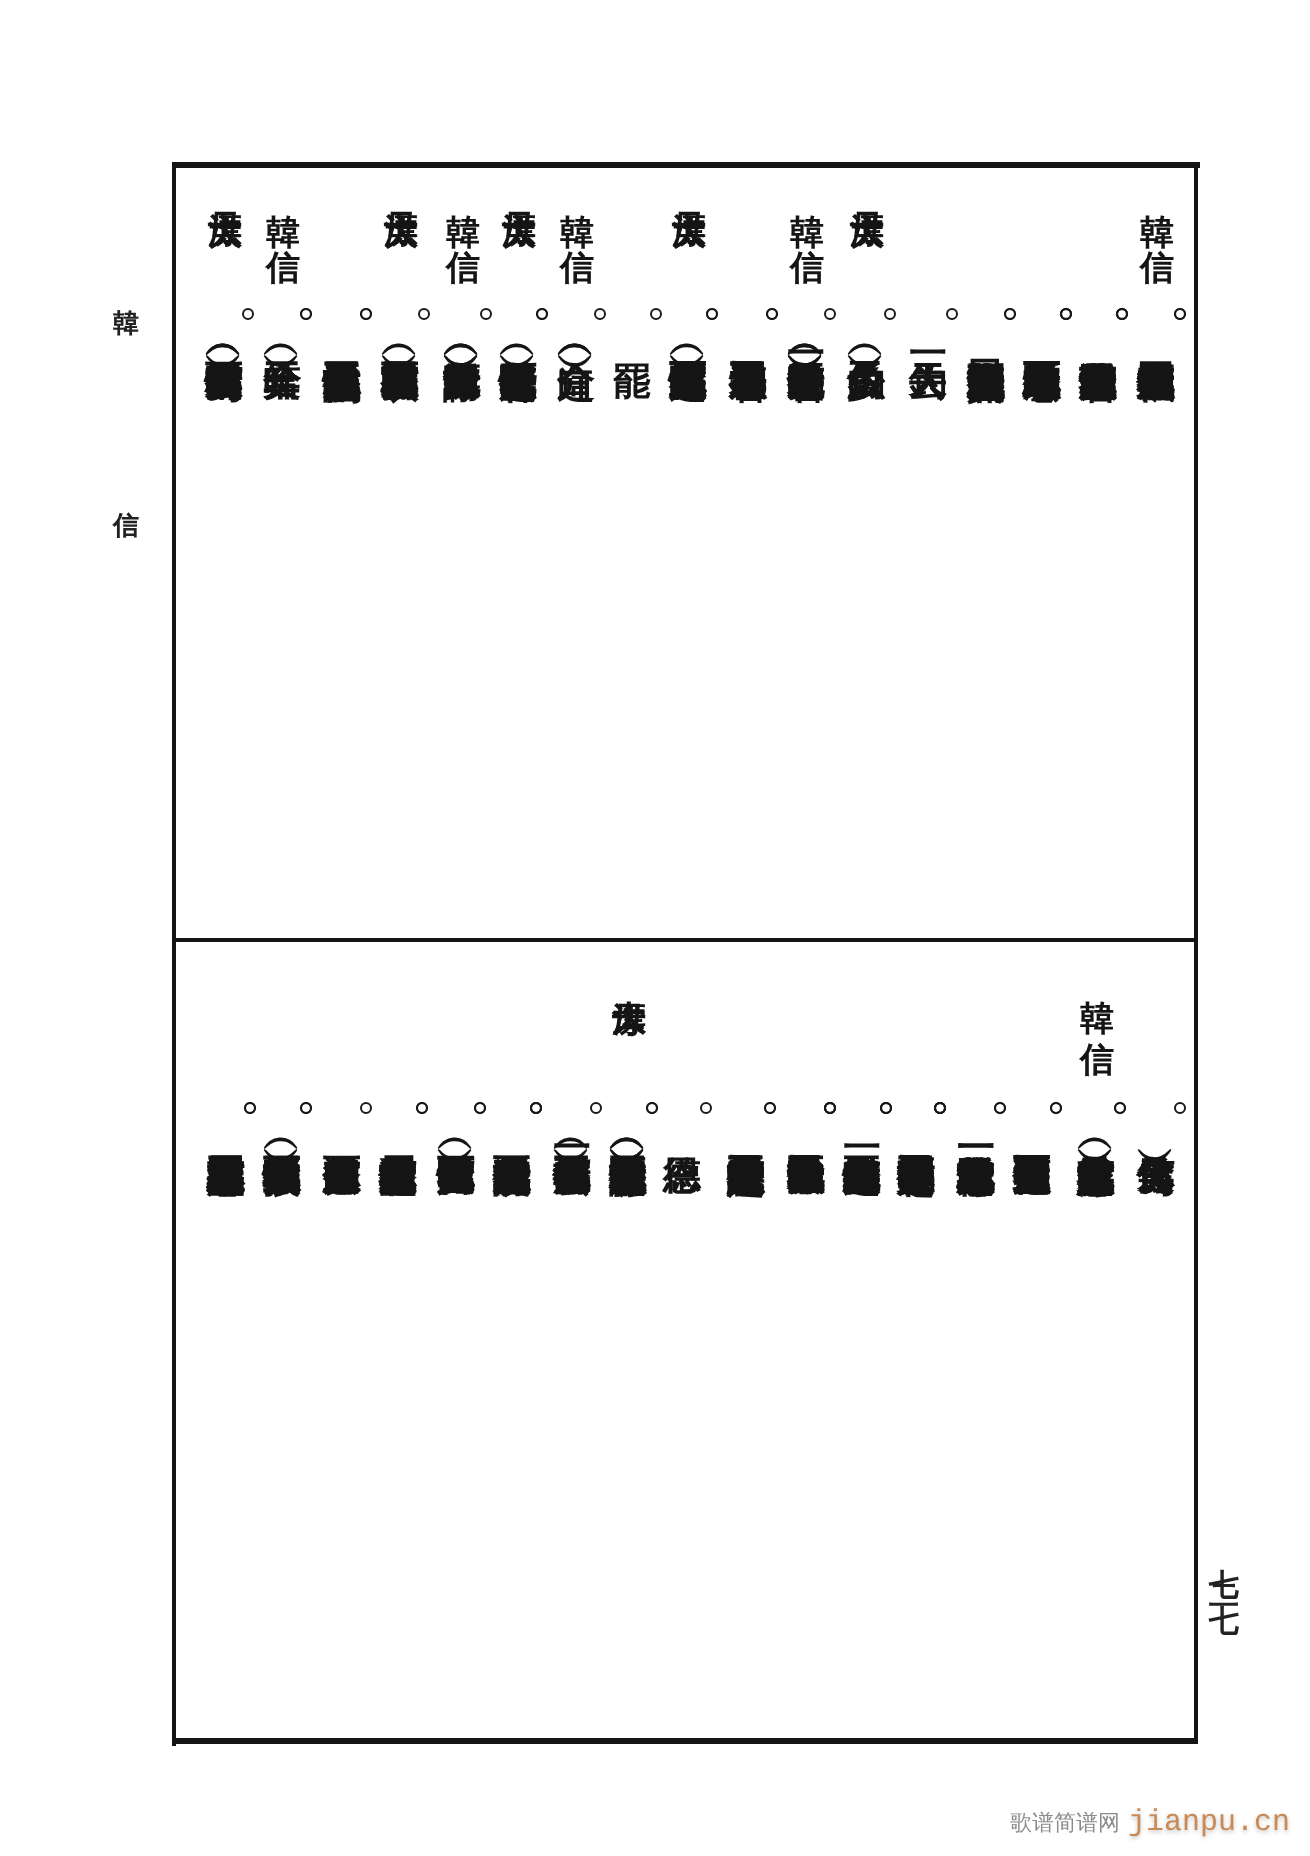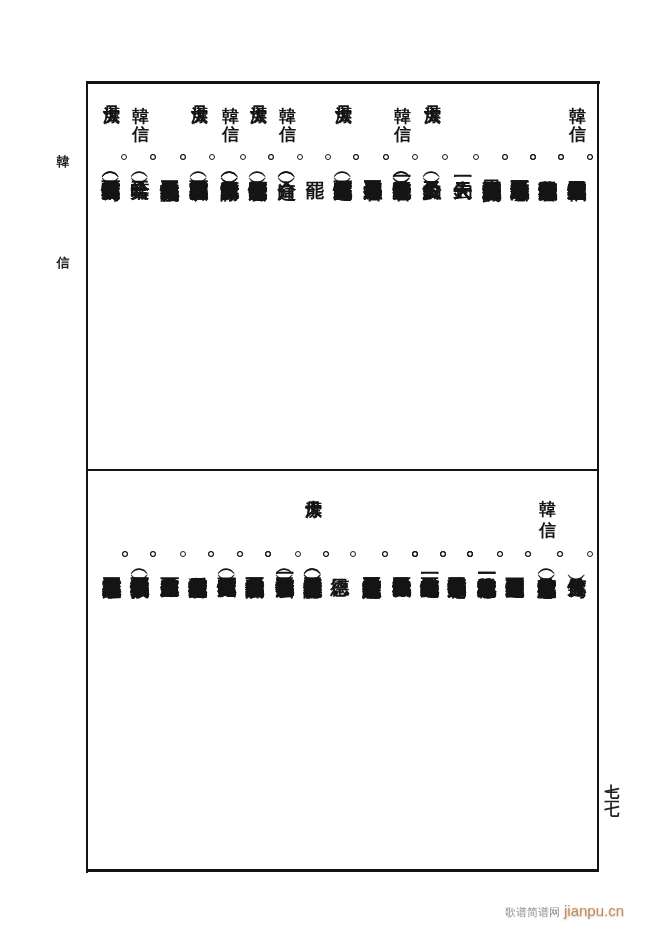--- a/index.html
+++ b/index.html
@@ -37,21 +37,21 @@
   .margin-char {
     position: absolute; font-size: 13px; font-weight: bold; color: #222;
     width: 16px; text-align: center;
   }
   .page-num {
     position: absolute; writing-mode: vertical-rl; font-size: 15px;
     letter-spacing: 9px; font-weight: bold; color: #222; width: 18px;
   }
   .watermark {
     position: absolute; left: 505px; top: 902px; white-space: nowrap;
-    font-family: Liberation Sans, sans-serif;
+    font-family: Liberation Mono, monospace;
   }
   .wm-cn { font-size: 11px; color: #8c8c8c; }
   .wm-en { font-size: 15px; color: #c98a55; text-shadow: 0 1px 2px rgba(120,120,120,0.45); margin-left: 4px; }
 </style>
 </head>
 <body>
 
 <div class="rule" style="left:86px;top:81px;width:514px;height:3px;"></div>
 <div class="rule" style="left:86px;top:81px;width:2px;height:792px;"></div>
 <div class="rule" style="left:597px;top:81px;width:2px;height:789px;"></div>

